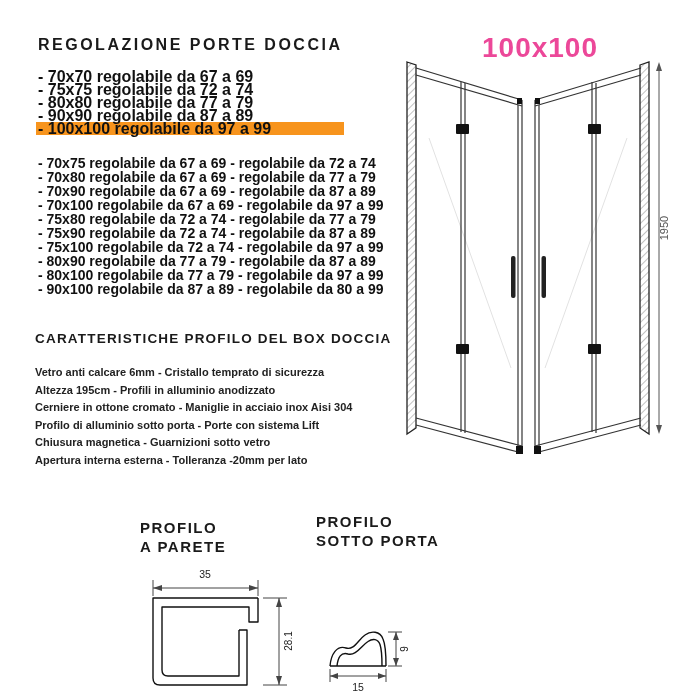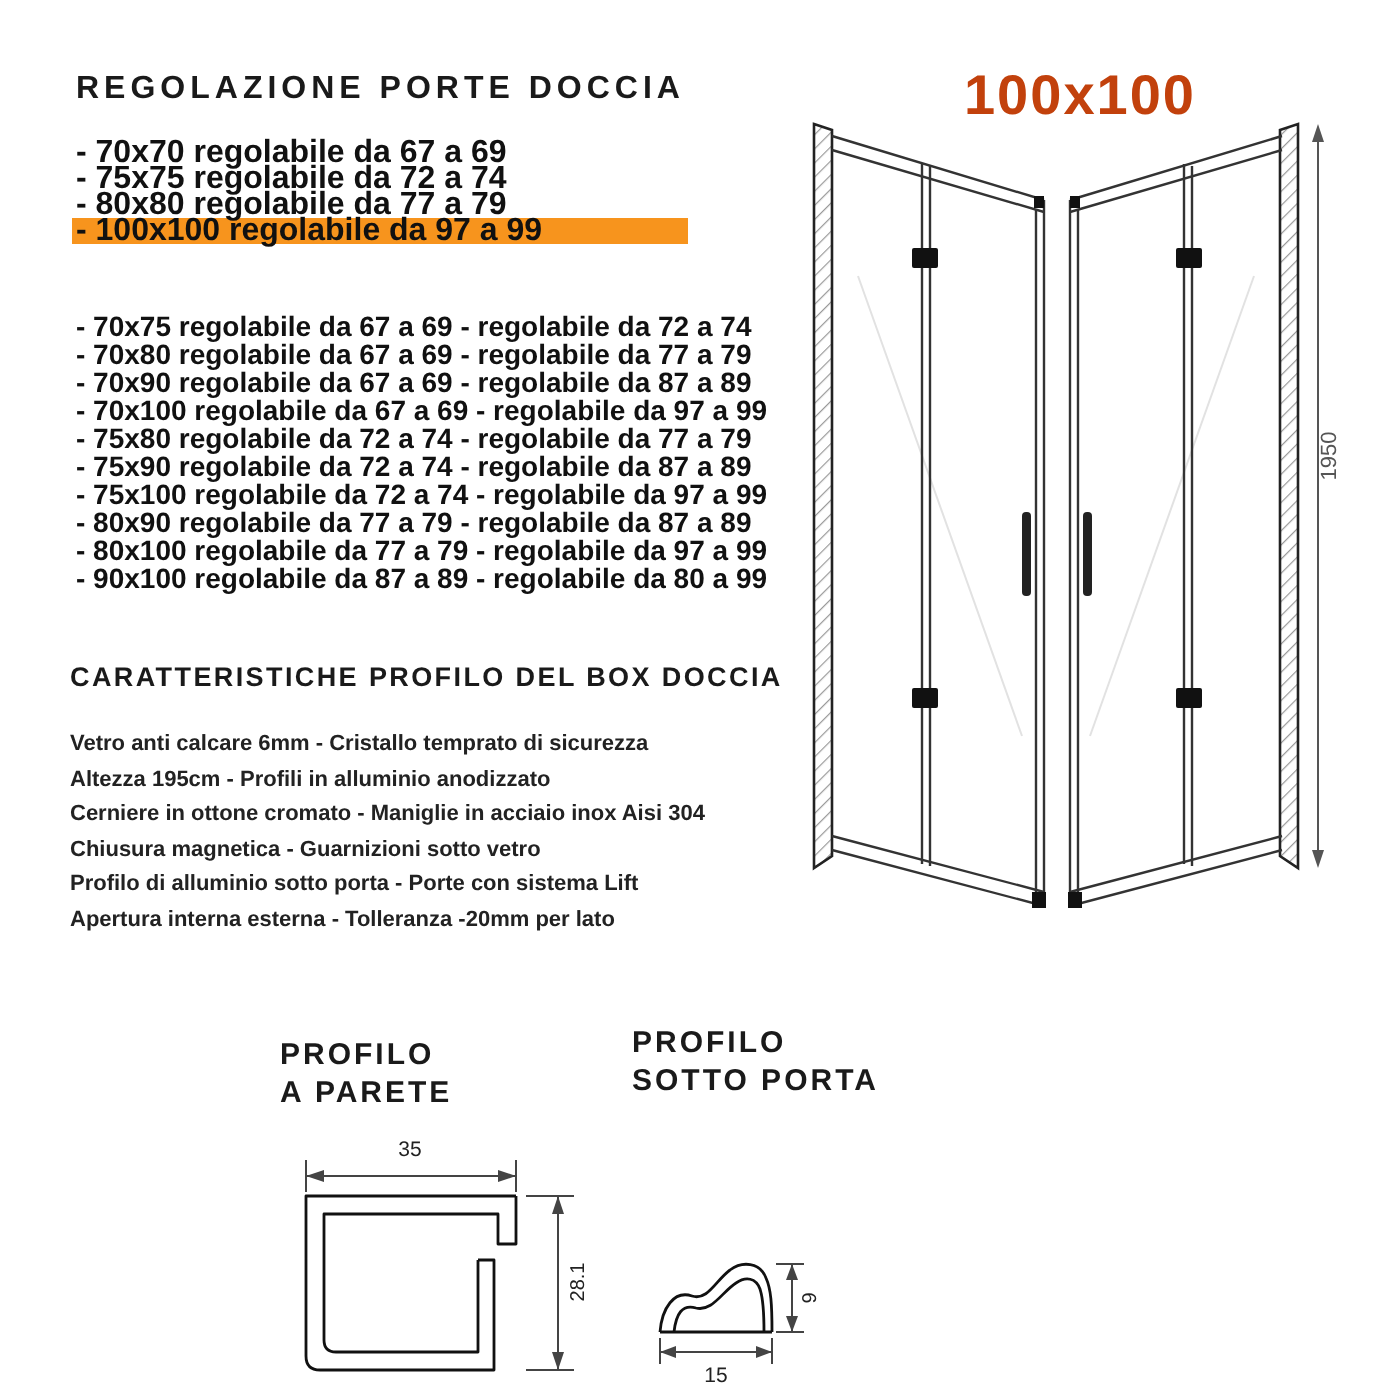--- a/index.html
+++ b/index.html
@@ -21,21 +21,21 @@
     width:306px;padding-left:2px;margin-left:-2px;
   }
   .features-title{
     position:absolute;left:35px;top:331px;margin:0;
     font-size:13.5px;font-weight:bold;letter-spacing:1.2px;color:#1a1a1a;
   }
   .features{position:absolute;left:35px;top:364px;}
   .features .row{font-size:11px;font-weight:bold;line-height:17.5px;white-space:nowrap;color:#222;}
   .diagram-title{
     position:absolute;left:430px;top:32px;width:220px;margin:0;
-    text-align:center;font-size:28px;font-weight:bold;letter-spacing:1px;color:#c2410c;
+    text-align:center;font-size:28px;font-weight:bold;letter-spacing:1px;color:#ec4899;
   }
   .shower-svg{position:absolute;left:395px;top:58px;width:280px;height:425px;}
   .profile-title{
     position:absolute;margin:0;text-align:left;
     font-size:15px;font-weight:bold;letter-spacing:1.5px;line-height:19px;color:#1a1a1a;
   }
   .wall-profile-title{left:140px;top:518px;width:130px;}
   .door-profile-title{left:316px;top:512px;width:150px;}
   .wall-profile-svg{position:absolute;left:135px;top:566px;width:175px;height:132px;}
   .door-profile-svg{position:absolute;left:318px;top:598px;width:125px;height:98px;}
@@ -45,20 +45,21 @@
 <body>
 
 <div class="page">
 
   <h1 class="main-title">REGOLAZIONE PORTE DOCCIA</h1>
 
   <div class="size-list list-a">
       <div class="row">- 70x70 regolabile da 67 a 69</div>
       <div class="row">- 75x75 regolabile da 72 a 74</div>
       <div class="row">- 80x80 regolabile da 77 a 79</div>
+      <div class="row">- 90x90 regolabile da 87 a 89</div>
       <div class="row highlight">- 100x100 regolabile da 97 a 99</div>
     </div>
 
   <div class="size-list list-b">
       <div class="row">- 70x75 regolabile da 67 a 69 - regolabile da 72 a 74</div>
       <div class="row">- 70x80 regolabile da 67 a 69 - regolabile da 77 a 79</div>
       <div class="row">- 70x90 regolabile da 67 a 69 - regolabile da 87 a 89</div>
       <div class="row">- 70x100 regolabile da 67 a 69 - regolabile da 97 a 99</div>
       <div class="row">- 75x80 regolabile da 72 a 74 - regolabile da 77 a 79</div>
       <div class="row">- 75x90 regolabile da 72 a 74 - regolabile da 87 a 89</div>
@@ -67,22 +68,22 @@
       <div class="row">- 80x100 regolabile da 77 a 79 - regolabile da 97 a 99</div>
       <div class="row">- 90x100 regolabile da 87 a 89 - regolabile da 80 a 99</div>
     </div>
 
   <h2 class="features-title">CARATTERISTICHE PROFILO DEL BOX DOCCIA</h2>
 
   <div class="features">
       <div class="row">Vetro anti calcare 6mm - Cristallo temprato di sicurezza</div>
       <div class="row">Altezza 195cm - Profili in alluminio anodizzato</div>
       <div class="row">Cerniere in ottone cromato - Maniglie in acciaio inox Aisi 304</div>
+      <div class="row">Profilo di alluminio sotto porta - Porte con sistema Lift</div>
       <div class="row">Chiusura magnetica - Guarnizioni sotto vetro</div>
-      <div class="row">Profilo di alluminio sotto porta - Porte con sistema Lift</div>
       <div class="row">Apertura interna esterna - Tolleranza -20mm per lato</div>
     </div>
 
   <div class="diagram-title">100x100</div>
 
   <svg class="shower-svg" viewBox="0 0 280 425">
     <defs>
       <pattern id="hatchP" width="5" height="5" patternUnits="userSpaceOnUse" patternTransform="rotate(45)">
         <line x1="0" y1="0" x2="0" y2="5" stroke="#999" stroke-width="1.2"></line>
       </pattern>

